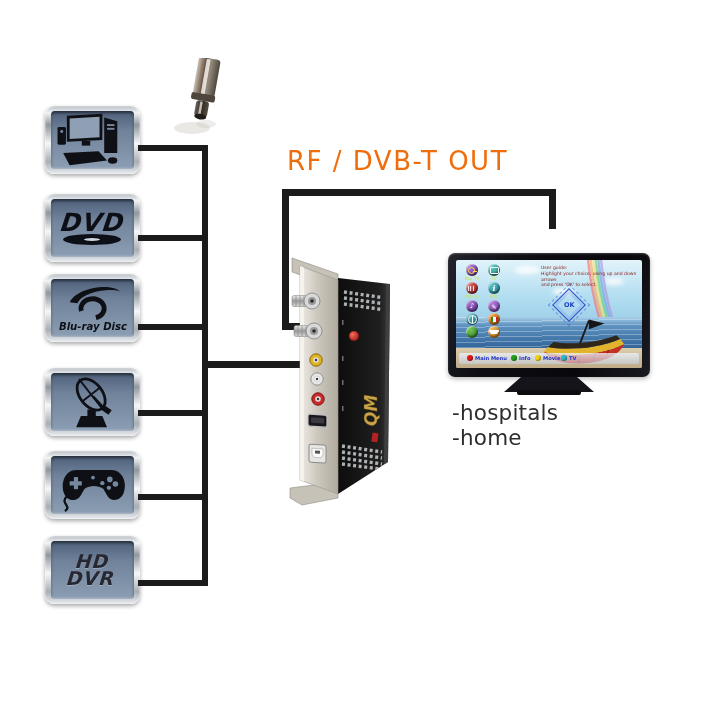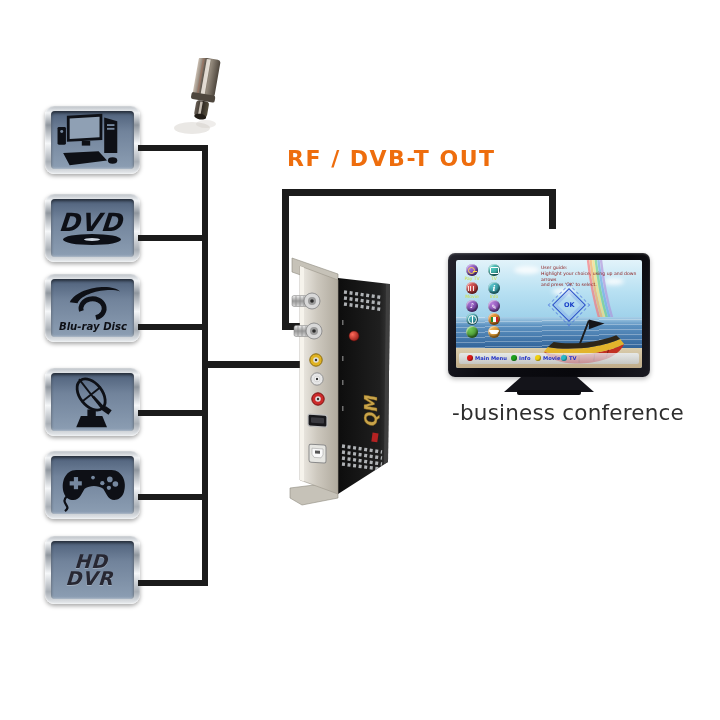--- a/index.html
+++ b/index.html
@@ -25,21 +25,21 @@
   .dvd-disc i{display:block;width:16px;height:3px;background:#cfd6e0;border-radius:50%;}
   .hddvr{font-size:19px;font-weight:800;font-style:italic;letter-spacing:1px;
     color:#272732;line-height:17px;text-align:center;transform:skewX(-6deg);
     text-shadow:0 1px 0 rgba(255,255,255,.25);}
   .hddvr span{display:block;}
 
   
   .wire{position:absolute;background:#1b1b1b;}
 
   
-  .rf-label{position:absolute;left:287px;top:146px;font-size:22px;font-weight:bold;
+  .rf-label{position:absolute;left:287px;top:146px;font-size:26px;font-weight:normal;
     color:#ee6d0d;letter-spacing:1.5px;white-space:nowrap;}
 
   
   .tv-bezel{position:absolute;left:448px;top:253px;width:202px;height:124px;border-radius:7px;
     background:linear-gradient(115deg,#23232c 0%,#0c0c12 35%,#08080c 70%,#1a1a22 100%);
     box-shadow:inset 0 1px 2px rgba(255,255,255,.22), 0 2px 5px rgba(0,0,0,.28);}
   .tv-screen{position:absolute;left:8px;top:7px;width:186px;height:108px;border-radius:2px;
     overflow:hidden;background:linear-gradient(180deg,#e2f3fa 0%,#b7e0f2 30%,#9bcfe9 58%);}
   .sea{position:absolute;left:0;top:57px;width:186px;height:33px;
     background:repeating-linear-gradient(179deg,rgba(255,255,255,.30) 0 1px,rgba(255,255,255,0) 1px 5px),
@@ -455,16 +455,17 @@
           <span class="cb-dot cb-4"></span>
           <span>TV</span>
         </div>
       </div>
     </div>
   </div>
   <div class="tv-stand"></div>
   <div class="tv-base"></div>
 
   <div class="use-cases">
-    <div>-business conference</div>
+    <div>-hospitals</div>
+    <div>-home</div>
   </div>
 
 </div>
 
 </body></html>

